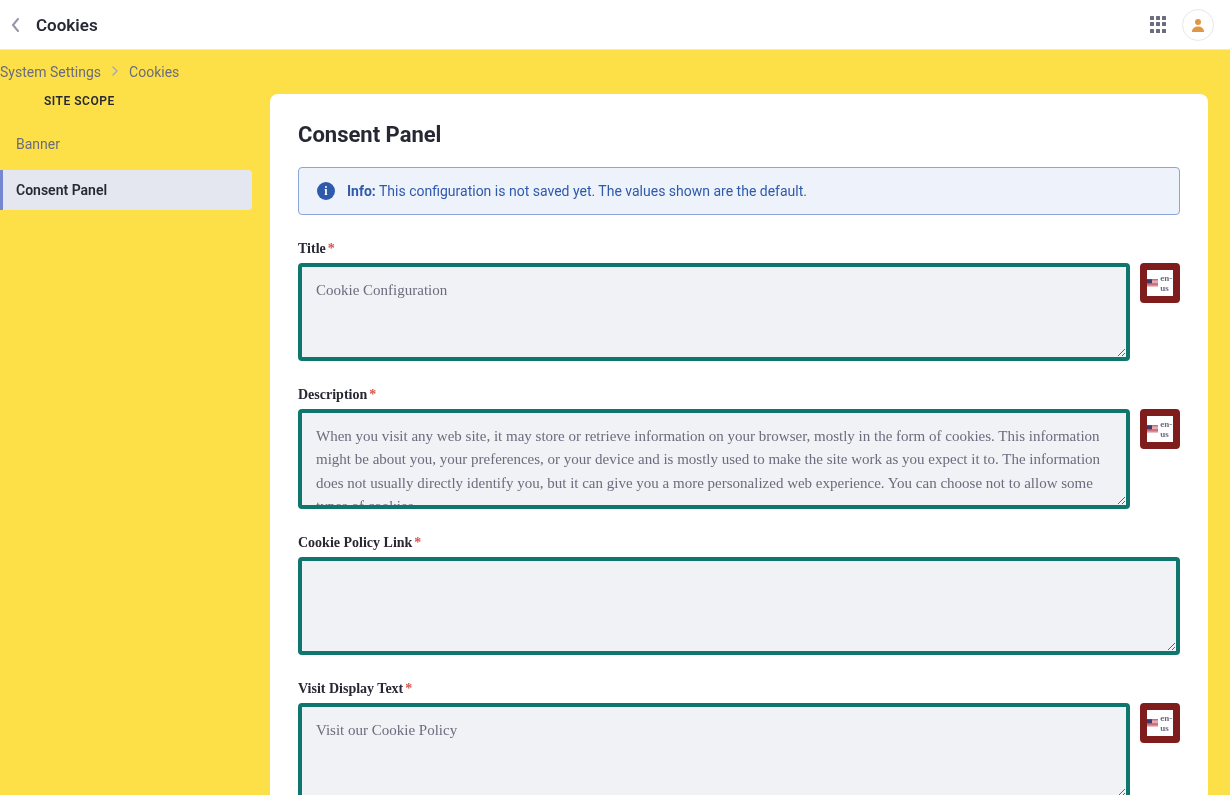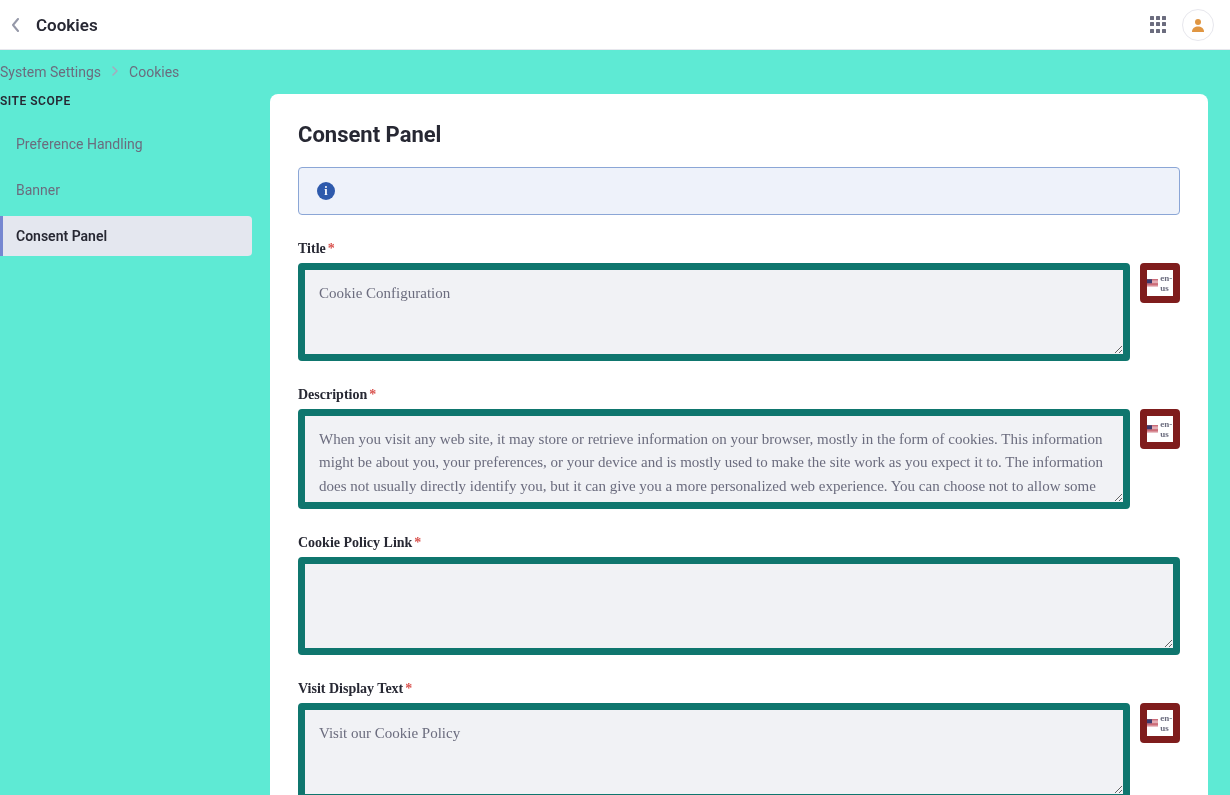--- a/index.html
+++ b/index.html
@@ -72,21 +72,21 @@
       background: #fff;
       display: flex;
       align-items: center;
       justify-content: center;
       cursor: pointer;
     }
     .avatar-btn svg { display: block; }
 
     
     .body-area {
-      background: #5eead4;
+      background: #fde047;
       height: calc(100% - 50px);
       display: flex;
       flex-direction: column;
     }
 
     
     .breadcrumb {
       display: flex;
       align-items: center;
       gap: 10px;
@@ -111,20 +111,21 @@
       width: 270px;
       flex: 0 0 270px;
       padding-right: 18px;
     }
     .sidebar-heading {
       font-size: 12px;
       font-weight: 600;
       letter-spacing: 0.5px;
       color: #272833;
       margin: 0 0 16px 0;
+      padding-left: 44px;
     }
     .sidebar-item {
       display: block;
       padding: 12px 16px;
       font-size: 14px;
       color: #6b6c7e;
       border-radius: 4px;
       cursor: pointer;
       margin-bottom: 6px;
     }
@@ -205,21 +206,21 @@
       color: #d9534f;
       margin-left: 2px;
     }
     .field-row {
       display: flex;
       gap: 10px;
       align-items: flex-start;
     }
     .textarea {
       flex: 1;
-      border: 7px solid #0f766e;
+      border: 4px solid #0f766e;
       background: #f1f2f5;
       border-radius: 4px;
       resize: both;
       font-family: inherit;
       font-size: 15px;
       color: #6b6c7e;
       padding: 12px 14px;
       line-height: 1.55;
     }
     .textarea::placeholder { color: #6b6c7e; }
@@ -289,35 +290,36 @@
         </svg>
     </span>
     <a href="#">Cookies</a>
   </div>
 
   <div class="content-row">
 
     <div class="sidebar">
       <div class="sidebar-heading">SITE SCOPE</div>
       <div class="sidebar-item">
-        <span>Preference Handling</span>
-      </div>
-      <div class="sidebar-item">
         <span>Banner</span>
       </div>
       <div class="sidebar-item active">
         <span>Consent Panel</span>
       </div>
     </div>
 
     <div class="main-card">
       <div class="card-title">Consent Panel</div>
 
       <div class="info-banner">
         <div class="info-icon">i</div>
+        <div>
+          <strong>Info:</strong>
+          <span>This configuration is not saved yet. The values shown are the default.</span>
+        </div>
       </div>
 
       <div class="form-row">
         <label class="form-label">
           <span>Title</span><span class="req">*</span>
         </label>
         <div class="field-row">
           <textarea class="textarea tall-1" placeholder="Cookie Configuration" style=""></textarea>
           <div class="lang-btn">
             <svg width="18" height="12" viewBox="0 0 18 12">

